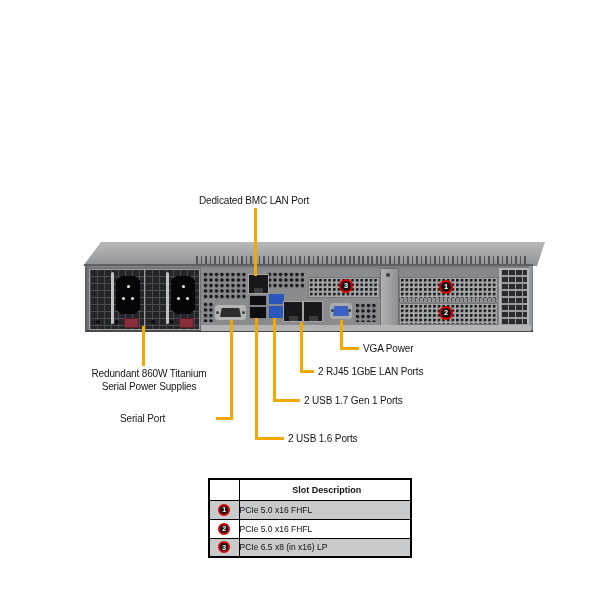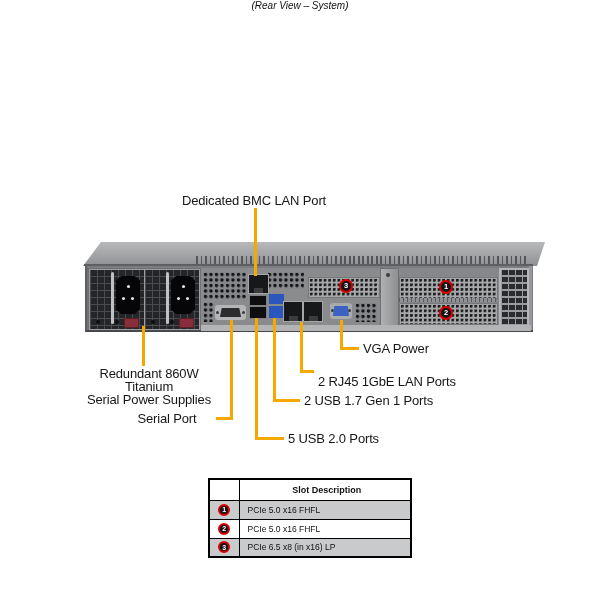--- a/index.html
+++ b/index.html
@@ -95,47 +95,46 @@
   #ln-serial-h{left:216px;top:417px;width:17px;height:3px;}
   #ln-usb2-v{left:255px;top:318px;width:3px;height:122px;}
   #ln-usb2-h{left:255px;top:437px;width:29px;height:3px;}
   #ln-usb3-v{left:273px;top:318px;width:3px;height:84px;}
   #ln-usb3-h{left:273px;top:399px;width:27px;height:3px;}
   #ln-lan-v{left:300px;top:322px;width:3px;height:51px;}
   #ln-lan-h{left:300px;top:370px;width:14px;height:3px;}
   #ln-vga-v{left:340px;top:320px;width:3px;height:30px;}
   #ln-vga-h{left:340px;top:347px;width:19px;height:3px;}
   
-  .lbl{position:absolute;font-size:13px;letter-spacing:-0.15px;line-height:12px;color:#161616;z-index:7;white-space:nowrap;}
+  .lbl{position:absolute;font-size:10px;letter-spacing:-0.15px;line-height:12px;color:#161616;z-index:7;white-space:nowrap;}
   #lbl-bmc{left:179px;top:195px;width:150px;text-align:center;}
   #lbl-psu{left:85px;top:367px;width:128px;text-align:center;line-height:13px;white-space:normal;}
-  #lbl-serial{left:120px;top:413px;width:94px;text-align:center;}
+  #lbl-serial{left:120px;top:413px;width:94px;text-align:left;}
   #lbl-usb2{left:288px;top:433px;}
   #lbl-usb3{left:304px;top:395px;}
-  #lbl-lan{left:318px;top:376px;}
+  #lbl-lan{left:318px;top:366px;}
   #lbl-vga{left:363px;top:343px;}
   
   #slot-table{left:208px;top:478px;z-index:2;border-collapse:collapse;table-layout:fixed;
         font-size:8.5px;color:#111;border:2px solid #000;}
   #slot-table th,#slot-table td{border:1px solid #000;padding:0;height:19px;box-sizing:border-box;}
   #slot-table th{height:21px;font-size:9px;font-weight:bold;text-align:center;background:#fff;}
   #slot-table .c1{width:30px;text-align:center;}
-  #slot-table .c2{width:172px;text-align:left;padding-left:8px;}
+  #slot-table .c2{width:172px;text-align:left;}
   #slot-table tr.shade td{background:#c9cacb;}
   #slot-table tr.plain td{background:#ffffff;}
   .tbl-marker{margin:0 auto;position:relative;width:8px;height:8px;border:2.5px solid #d90000;
         border-radius:50%;background:#141416;color:#fff;font-size:7px;font-weight:bold;
         display:flex;align-items:center;justify-content:center;}
 </style>
 </head>
 <body>
 
 <div id="stage">
 
-  <div class="abs" id="title">(Rear View – System)</div>
 
   <div class="abs" id="lid"></div>
   <div class="abs" id="tick-strip"></div>
   <div class="abs" id="lid-edge"></div>
   <div class="abs" id="body"></div>
   <div class="abs" id="right-edge"></div>
 
   <div class="abs" id="psu-area"></div>
   <div class="psu" id="psu1">
     <div class="psu-handle"></div>
@@ -217,21 +216,21 @@
   <div class="abs cl" id="ln-lan-h"></div>
   <div class="abs cl" id="ln-vga-v"></div>
   <div class="abs cl" id="ln-vga-h"></div>
 
   <div class="lbl" id="lbl-bmc">Dedicated BMC LAN Port</div>
   <div class="lbl" id="lbl-psu">
     <div>Redundant 860W Titanium</div>
     <div>Serial Power Supplies</div>
   </div>
   <div class="lbl" id="lbl-serial">Serial Port</div>
-  <div class="lbl" id="lbl-usb2">5 USB 2.0 Ports</div>
+  <div class="lbl" id="lbl-usb2">2 USB 1.6 Ports</div>
   <div class="lbl" id="lbl-usb3">2 USB 1.7 Gen 1 Ports</div>
   <div class="lbl" id="lbl-lan">2 RJ45 1GbE LAN Ports</div>
   <div class="lbl" id="lbl-vga">VGA Power</div>
 
   <table class="abs" id="slot-table">
     <thead>
       <tr>
         <th class="c1"></th>
         <th class="c2" style="text-align:center;padding-left:4px;">Slot Description</th>
       </tr>

